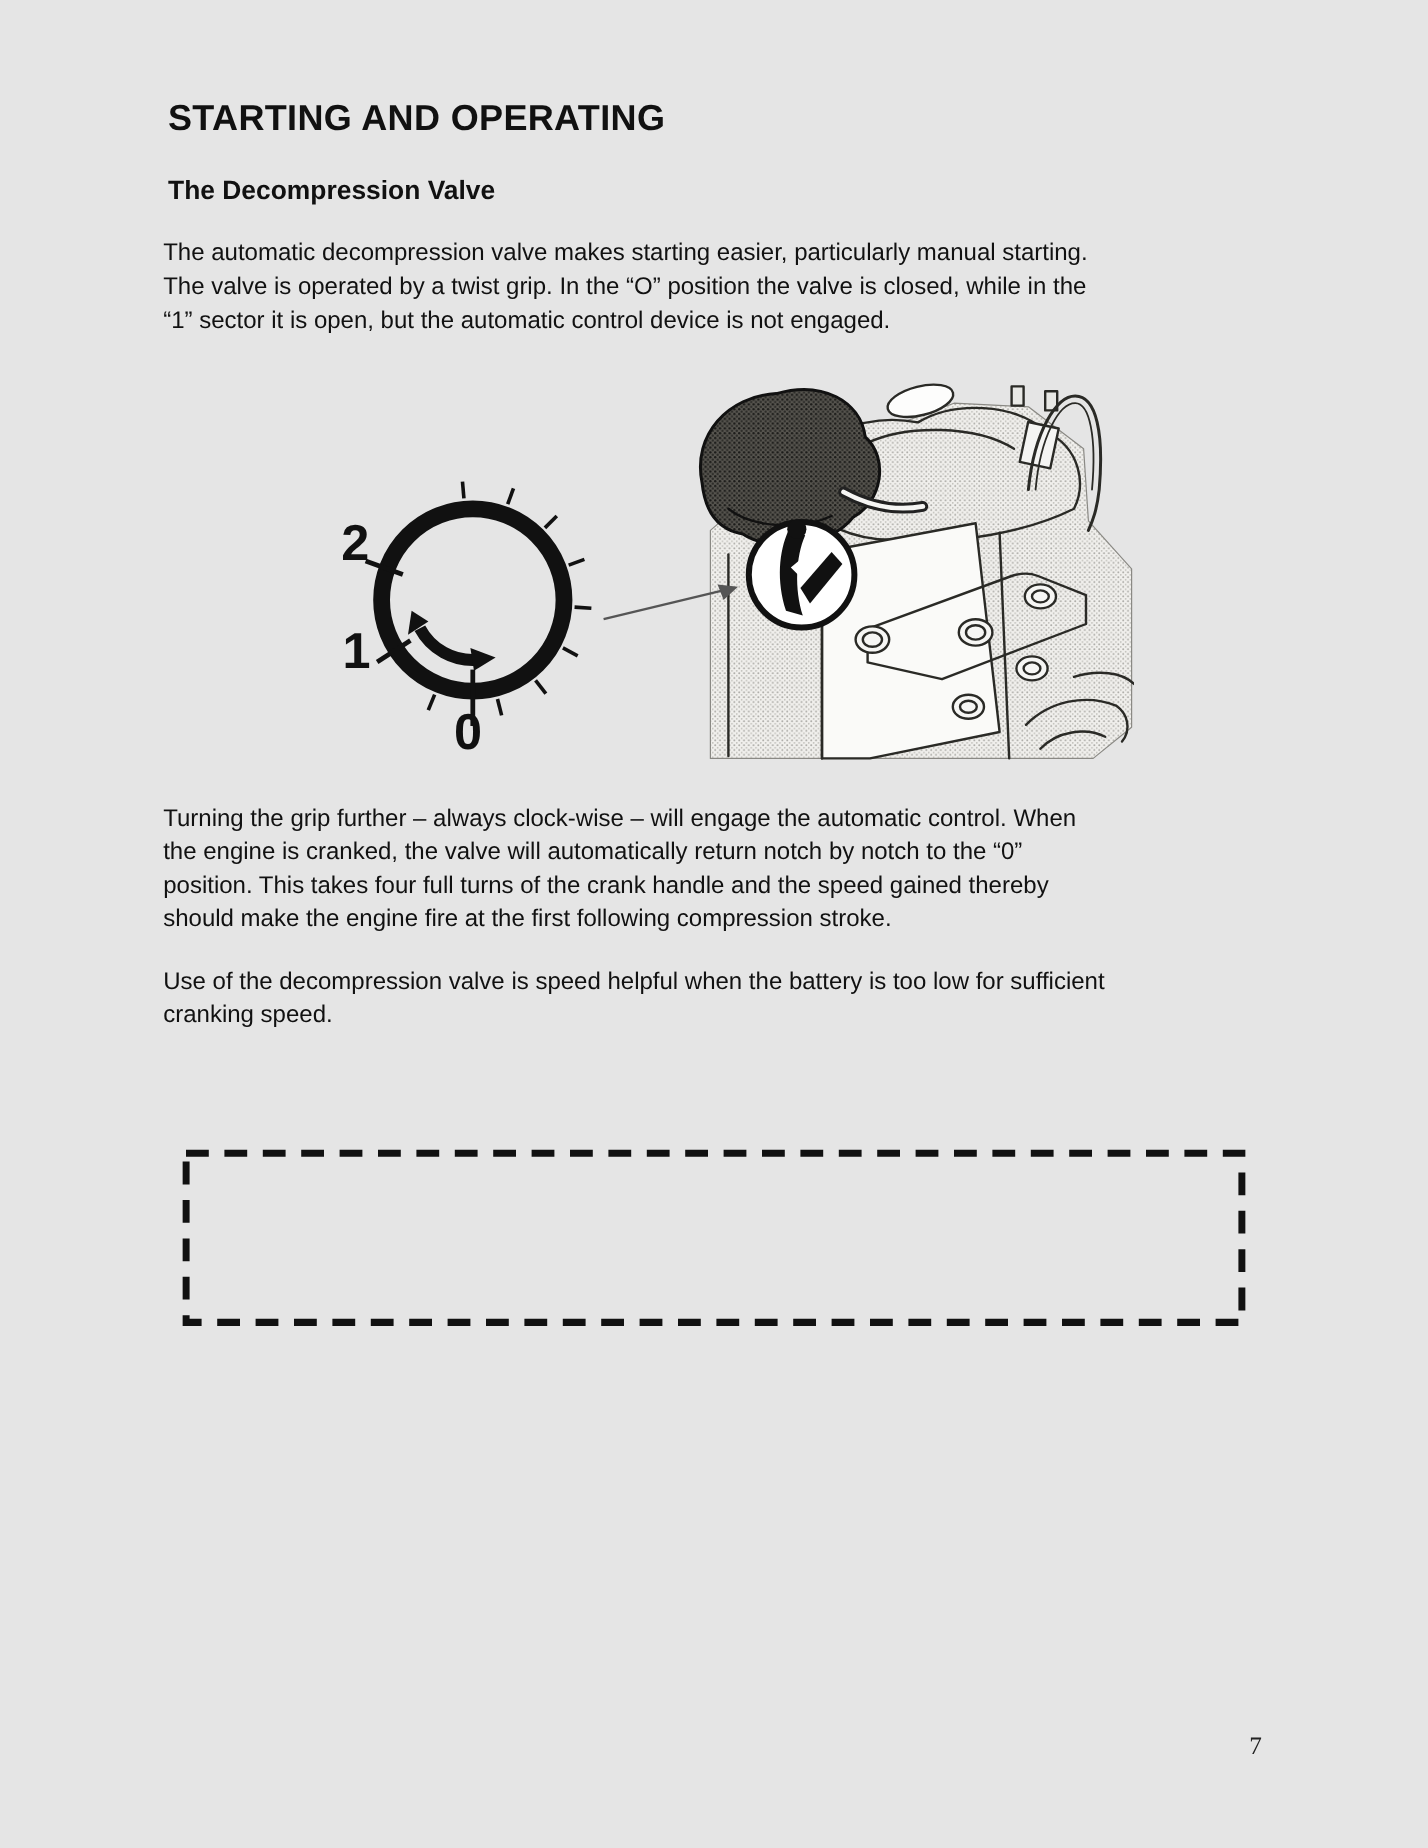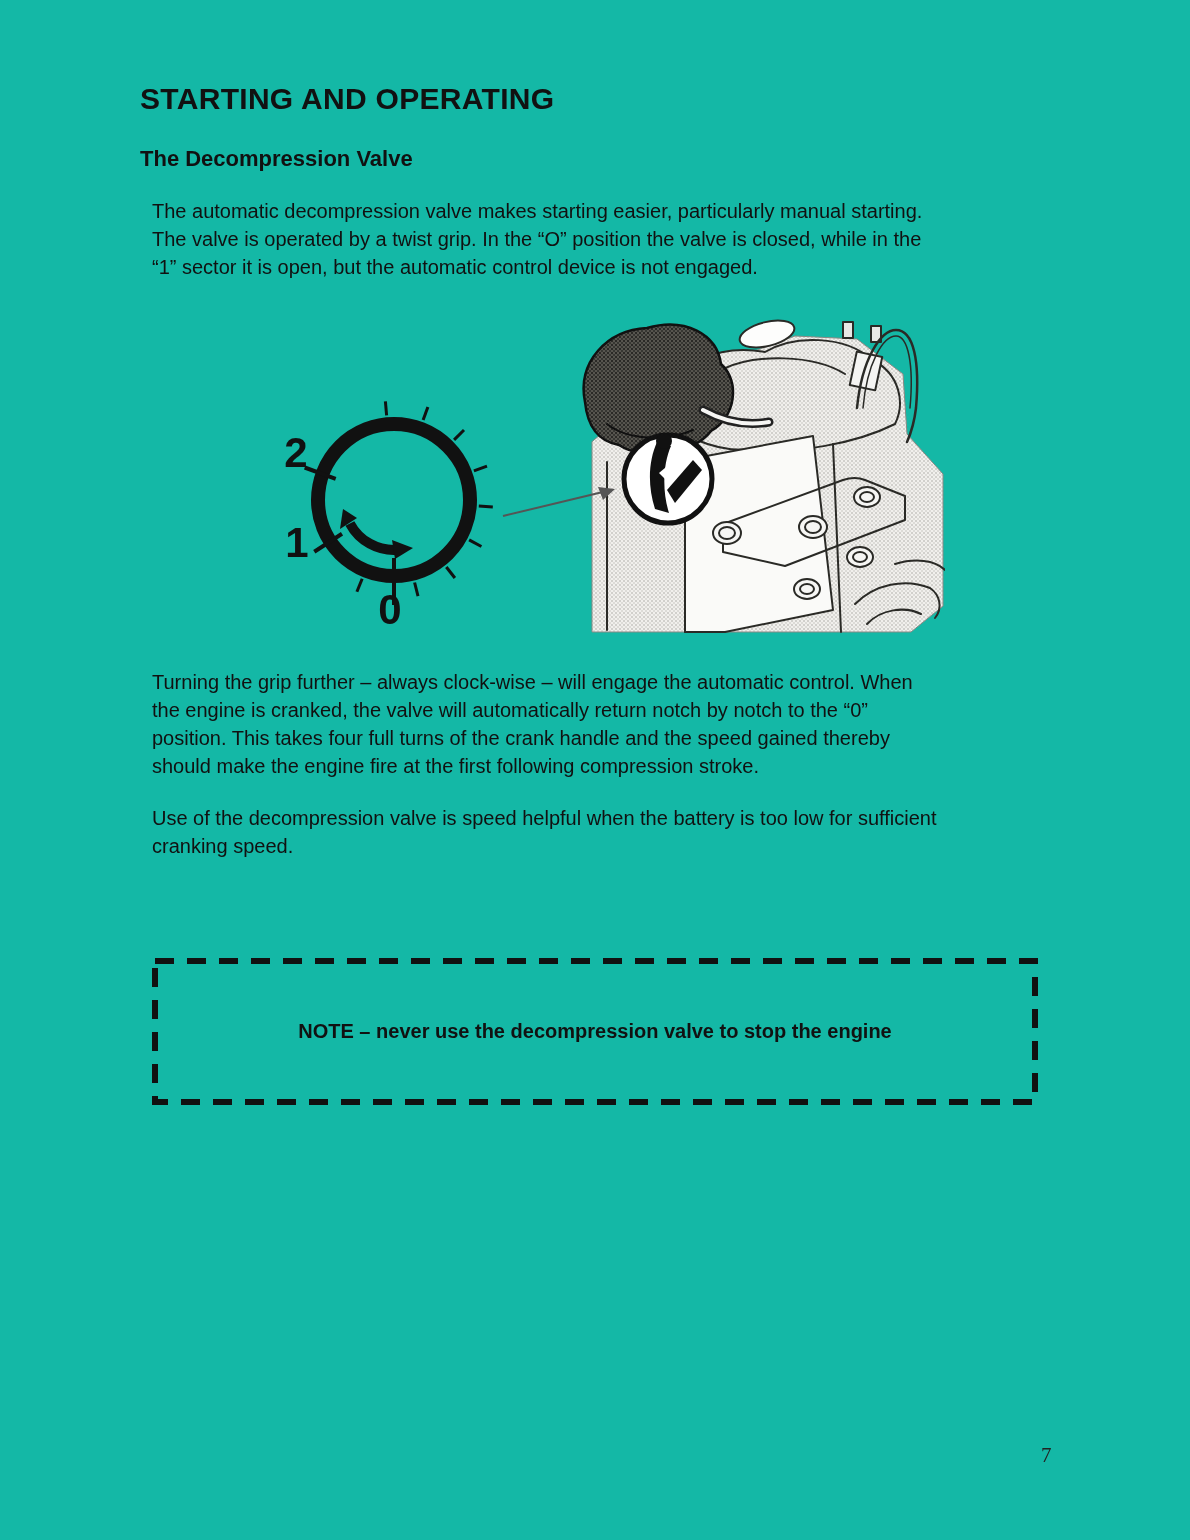--- a/index.html
+++ b/index.html
@@ -1,28 +1,28 @@
 <!DOCTYPE html>
 <html><head>
 <meta charset="utf-8">
 <style>
   html,body{margin:0;padding:0;background:#ffffff;}
   .page{
-    position:relative;width:1190px;height:1540px;background:#14b8a6;
+    position:relative;width:1190px;height:1540px;background:#e5e5e5;
     font-family:"Liberation Sans", sans-serif;color:#111;overflow:hidden;
   }
   .title{
     position:absolute;left:140px;top:82px;font-size:30px;font-weight:bold;
     letter-spacing:.3px;
   }
   .heading{
     position:absolute;left:140px;top:146px;font-size:22px;font-weight:bold;
   }
   .para{
-    position:absolute;left:152px;width:920px;font-size:20px;line-height:28px;
+    position:absolute;left:136px;width:920px;font-size:20px;line-height:28px;
     white-space:pre-line;
   }
   #p1{top:197px}
   #p2{top:668px}
   #p3{top:804px}
   .figure{position:absolute;left:255px;top:312px;width:690px;height:335px;}
   .notebox{
     position:absolute;left:152px;top:958px;width:886px;height:147px;
     display:flex;align-items:center;justify-content:center;
   }
@@ -162,18 +162,17 @@
 position. This takes four full turns of the crank handle and the speed gained thereby
 should make the engine fire at the first following compression stroke.</div>
 
   <div class="para" id="p3">Use of the decompression valve is speed helpful when the battery is too low for sufficient
 cranking speed.</div>
 
   <div class="notebox">
     <svg class="border-svg" width="886" height="147" viewBox="0 0 886 147" xmlns="http://www.w3.org/2000/svg">
       <rect x="3" y="3" width="880" height="141" fill="none" stroke="#111" stroke-width="6" stroke-dasharray="19 13"></rect>
     </svg>
-    <div class="note-text">NOTE – never use the decompression valve to stop the engine</div>
   </div>
 
   <div class="pageno">7</div>
 
 </div>
 
 </body></html>

